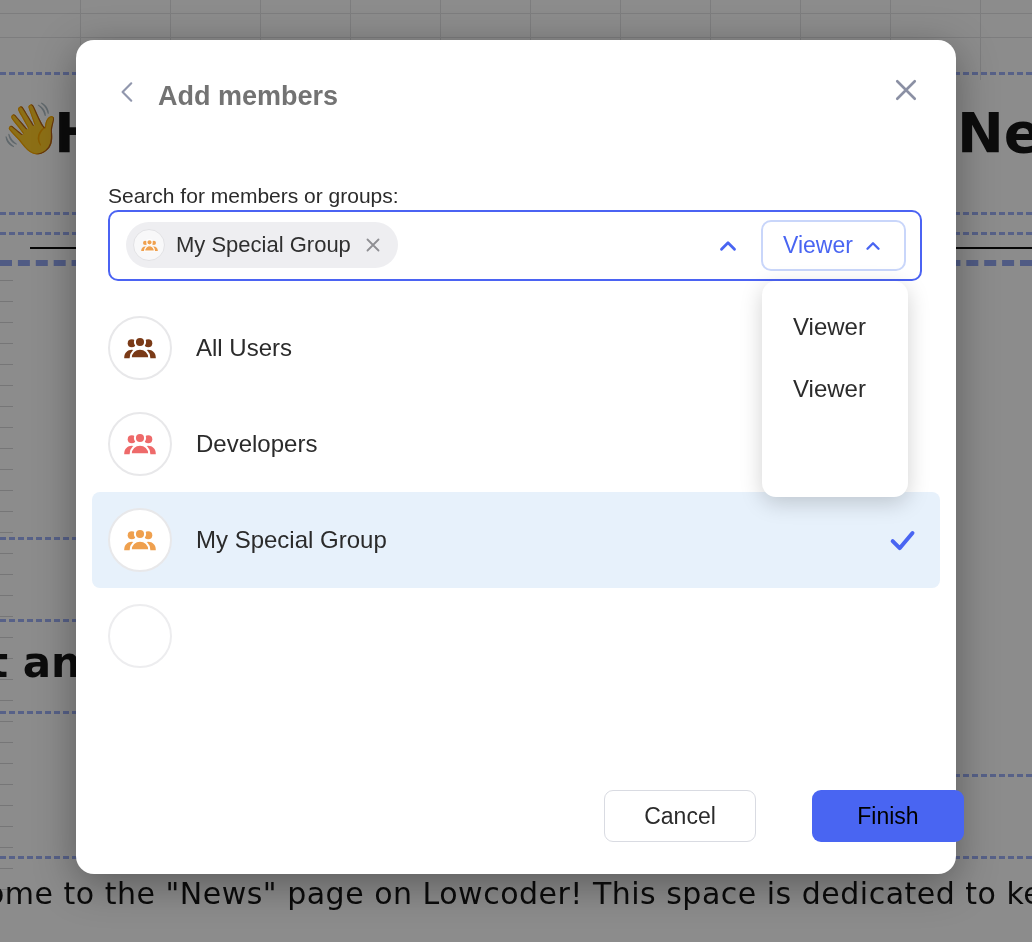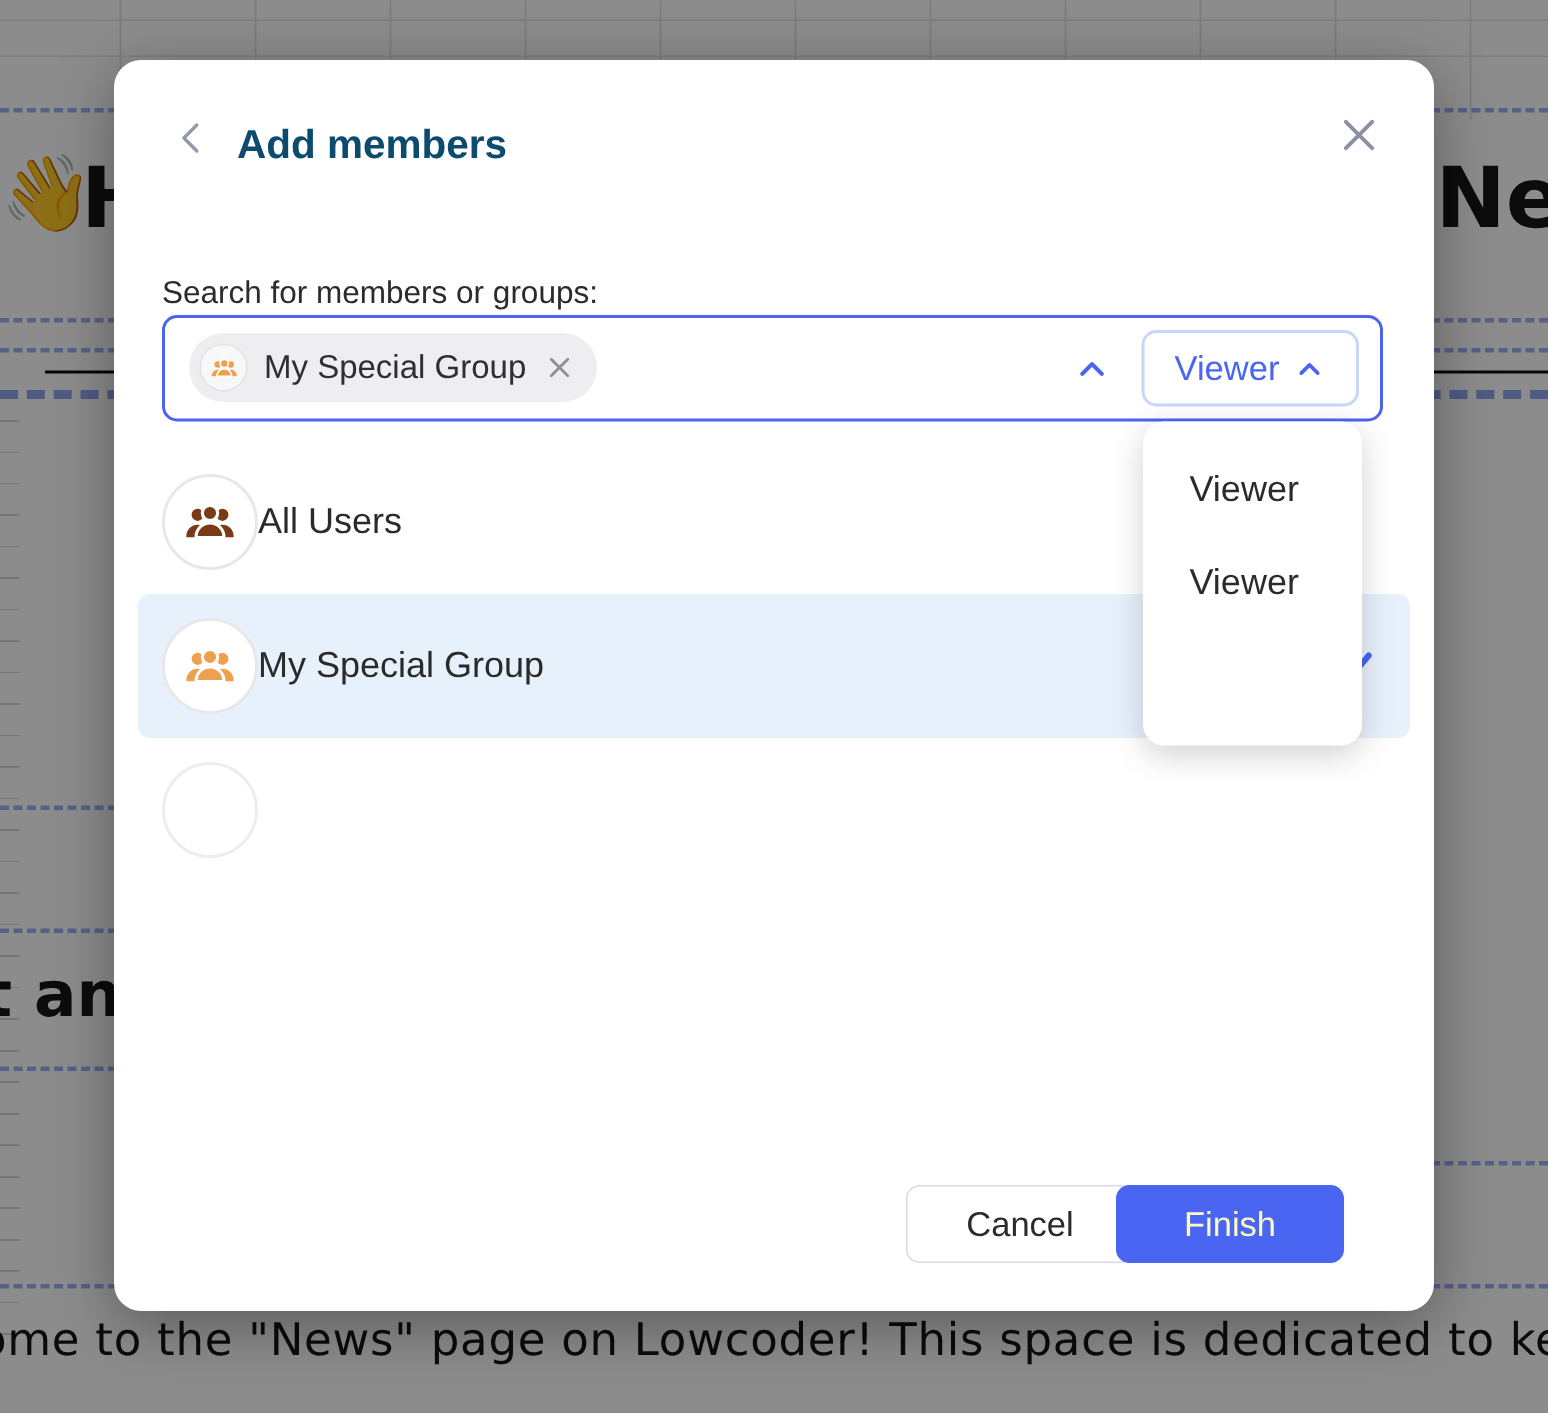--- a/index.html
+++ b/index.html
@@ -32,21 +32,21 @@
   .bg-bottom-text{position:absolute;left:-14px;top:876px;font-size:30px;color:#141414;white-space:nowrap;letter-spacing:.5px;font-family:"DejaVu Sans",sans-serif;}
   .overlay{position:absolute;inset:0;background:rgba(0,0,0,0.45);}
   
   .modal{
     position:absolute;left:76px;top:40px;width:880px;height:834px;
     background:#fff;border-radius:18px;box-shadow:0 10px 40px rgba(0,0,0,.35);
   }
   .icon-btn{position:absolute;display:flex;align-items:center;justify-content:center;cursor:pointer;background:none;border:none;padding:0;}
   .back-btn{left:38px;top:38px;width:28px;height:28px;color:#9197ad;}
   .close-btn{left:814px;top:34px;width:32px;height:32px;color:#8b90a4;}
-  .modal-title{position:absolute;left:82px;top:36px;font-size:27px;font-weight:700;color:#0c4a6e;line-height:40px;}
+  .modal-title{position:absolute;left:82px;top:36px;font-size:27px;font-weight:700;color:#737373;line-height:40px;}
   .search-label{position:absolute;left:32px;top:142px;font-size:21px;color:#2b2b2b;line-height:28px;}
   .search-box{
     position:absolute;left:32px;top:170px;width:810px;height:67px;
     border:2px solid #4b63f3;border-radius:10px;background:#fff;
   }
   .member-tag{
     position:absolute;left:16px;top:10px;height:46px;border-radius:23px;
     background:#eeeef1;display:flex;align-items:center;gap:11px;padding:0 14px 0 7px;box-sizing:border-box;
   }
   .tag-avatar{
@@ -63,33 +63,33 @@
     font-size:23px;font-family:inherit;
   }
   .role-btn .role-chevron{width:22px;height:22px;display:flex;align-items:center;}
   .role-dropdown{
     position:absolute;left:686px;top:241px;width:146px;height:216px;z-index:6;
     background:#fff;border-radius:14px;box-shadow:0 6px 22px rgba(0,0,0,.18);
     padding:15px 0;box-sizing:border-box;
   }
   .role-option{height:62px;display:flex;align-items:center;padding-left:31px;font-size:24px;color:#2b2b2b;cursor:pointer;}
   .group-list{position:absolute;left:16px;top:260px;width:848px;}
-  .group-row{position:relative;height:96px;border-radius:8px;display:flex;align-items:center;padding-left:16px;box-sizing:border-box;cursor:pointer;}
+  .group-row{position:relative;height:96px;border-radius:8px;display:flex;align-items:center;padding-left:16px;gap:24px;box-sizing:border-box;cursor:pointer;}
   .group-avatar{
     width:64px;height:64px;border-radius:50%;background:#fff;border:2px solid #e8e8ea;
     display:flex;align-items:center;justify-content:center;box-sizing:border-box;flex:none;
   }
   .group-name{font-size:24px;color:#2b2b2b;}
   .row-check{position:absolute;right:24px;top:34px;width:28px;height:28px;}
   .footer-btn{
     position:absolute;top:750px;width:152px;height:52px;border-radius:9px;cursor:pointer;
     font-size:23px;font-family:inherit;display:flex;align-items:center;justify-content:center;
   }
   .cancel-btn{left:528px;background:#fff;border:1.5px solid #d9dbe2;color:#2b2b2b;}
-  .finish-btn{left:668px;border:none;color:#fef9c3;}
+  .finish-btn{left:736px;border:none;color:#000000;}
   svg{display:block;}
 </style>
 </head>
 <body>
 
 <div class="bg">
   <div class="bg-grid-top"></div>
   <div class="bg-hline" style="top:13px"></div>
   <div class="bg-hline" style="top:37px"></div>
 
@@ -192,20 +192,37 @@
                 <path d="M12.5 18.2c0-2.8 2.2-5 5-5s5 2.2 5 5v.6h-10z"></path>
                 <circle cx="12" cy="8" r="3.4" stroke="#fff" stroke-width="1.4"></circle>
                 <path d="M5.8 18.6c0-3.4 2.8-6.2 6.2-6.2s6.2 2.8 6.2 6.2v.3H5.8z" stroke="#fff" stroke-width="1.4"></path>
               </g>
             </svg>
         </span>
       </span>
       <span class="group-name">All Users</span>
     </div>
 
+    <div class="group-row">
+      <span class="group-avatar">
+        <span style="color: rgb(238, 106, 106);">
+          <svg viewBox="0 0 24 24" width="36" height="36">
+              <g fill="currentColor">
+                <circle cx="6.5" cy="8.8" r="2.7"></circle>
+                <circle cx="17.5" cy="8.8" r="2.7"></circle>
+                <path d="M1.5 18.2c0-2.8 2.2-5 5-5s5 2.2 5 5v.6h-10z"></path>
+                <path d="M12.5 18.2c0-2.8 2.2-5 5-5s5 2.2 5 5v.6h-10z"></path>
+                <circle cx="12" cy="8" r="3.4" stroke="#fff" stroke-width="1.4"></circle>
+                <path d="M5.8 18.6c0-3.4 2.8-6.2 6.2-6.2s6.2 2.8 6.2 6.2v.3H5.8z" stroke="#fff" stroke-width="1.4"></path>
+              </g>
+            </svg>
+        </span>
+      </span>
+      <span class="group-name">Developers</span>
+    </div>
 
     <div class="group-row" style="background: rgb(231, 241, 251);">
       <span class="group-avatar">
         <span style="color: rgb(239, 160, 78);">
           <svg viewBox="0 0 24 24" width="36" height="36">
               <g fill="currentColor">
                 <circle cx="6.5" cy="8.8" r="2.7"></circle>
                 <circle cx="17.5" cy="8.8" r="2.7"></circle>
                 <path d="M1.5 18.2c0-2.8 2.2-5 5-5s5 2.2 5 5v.6h-10z"></path>
                 <path d="M12.5 18.2c0-2.8 2.2-5 5-5s5 2.2 5 5v.6h-10z"></path>

